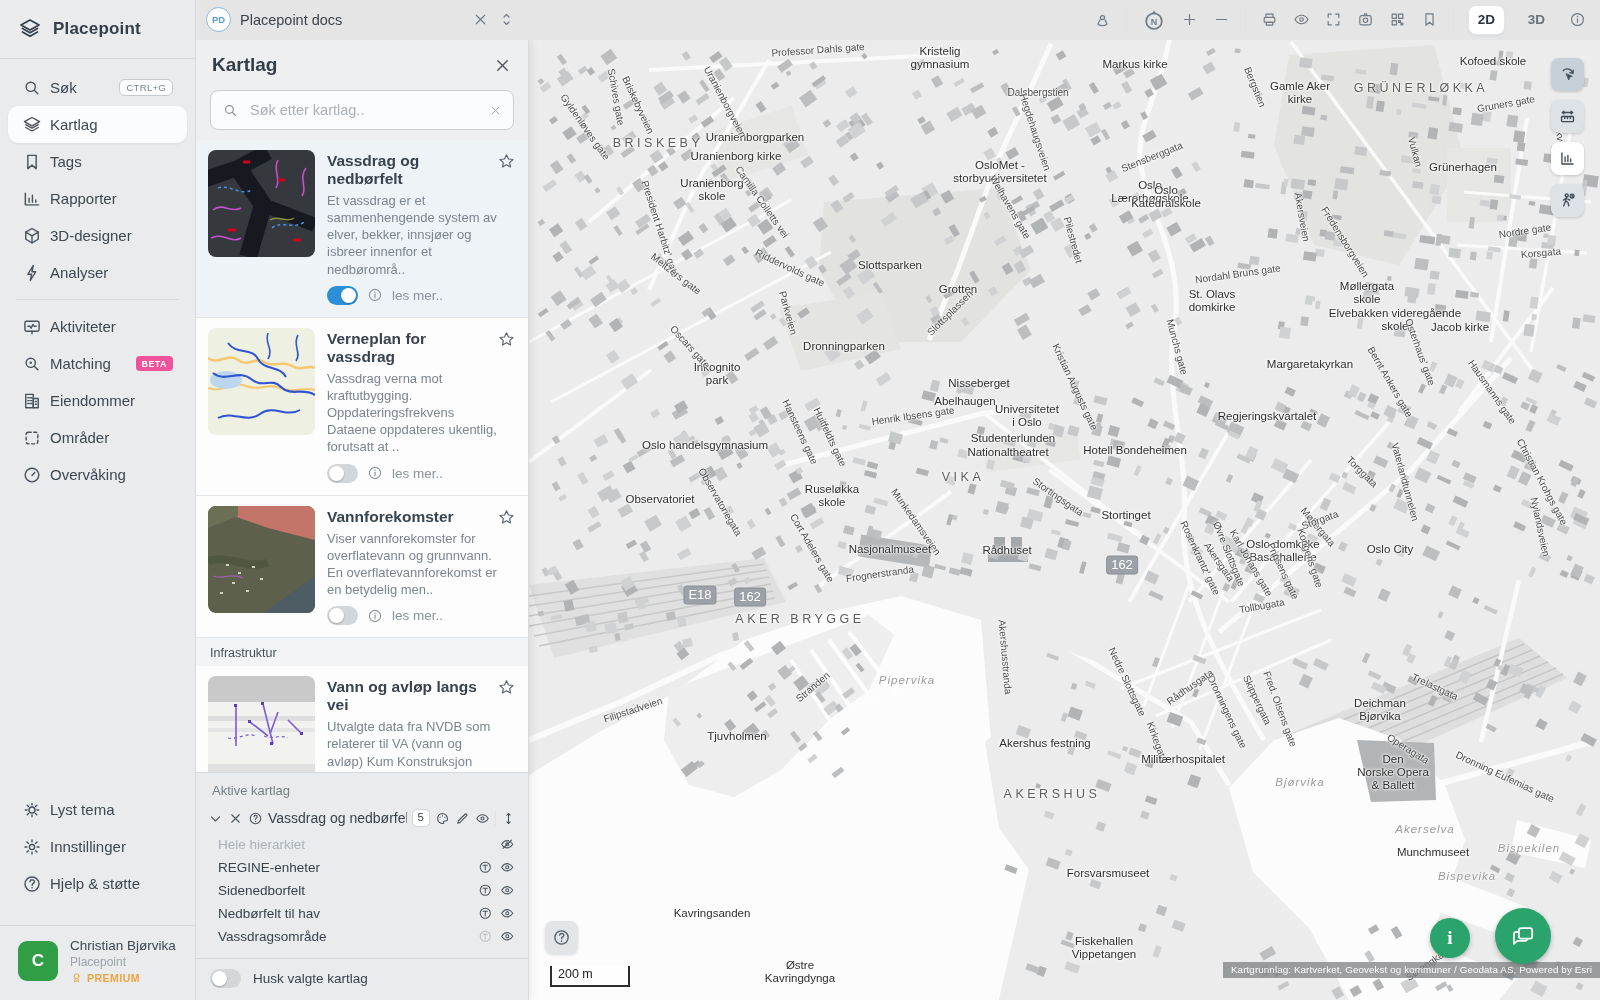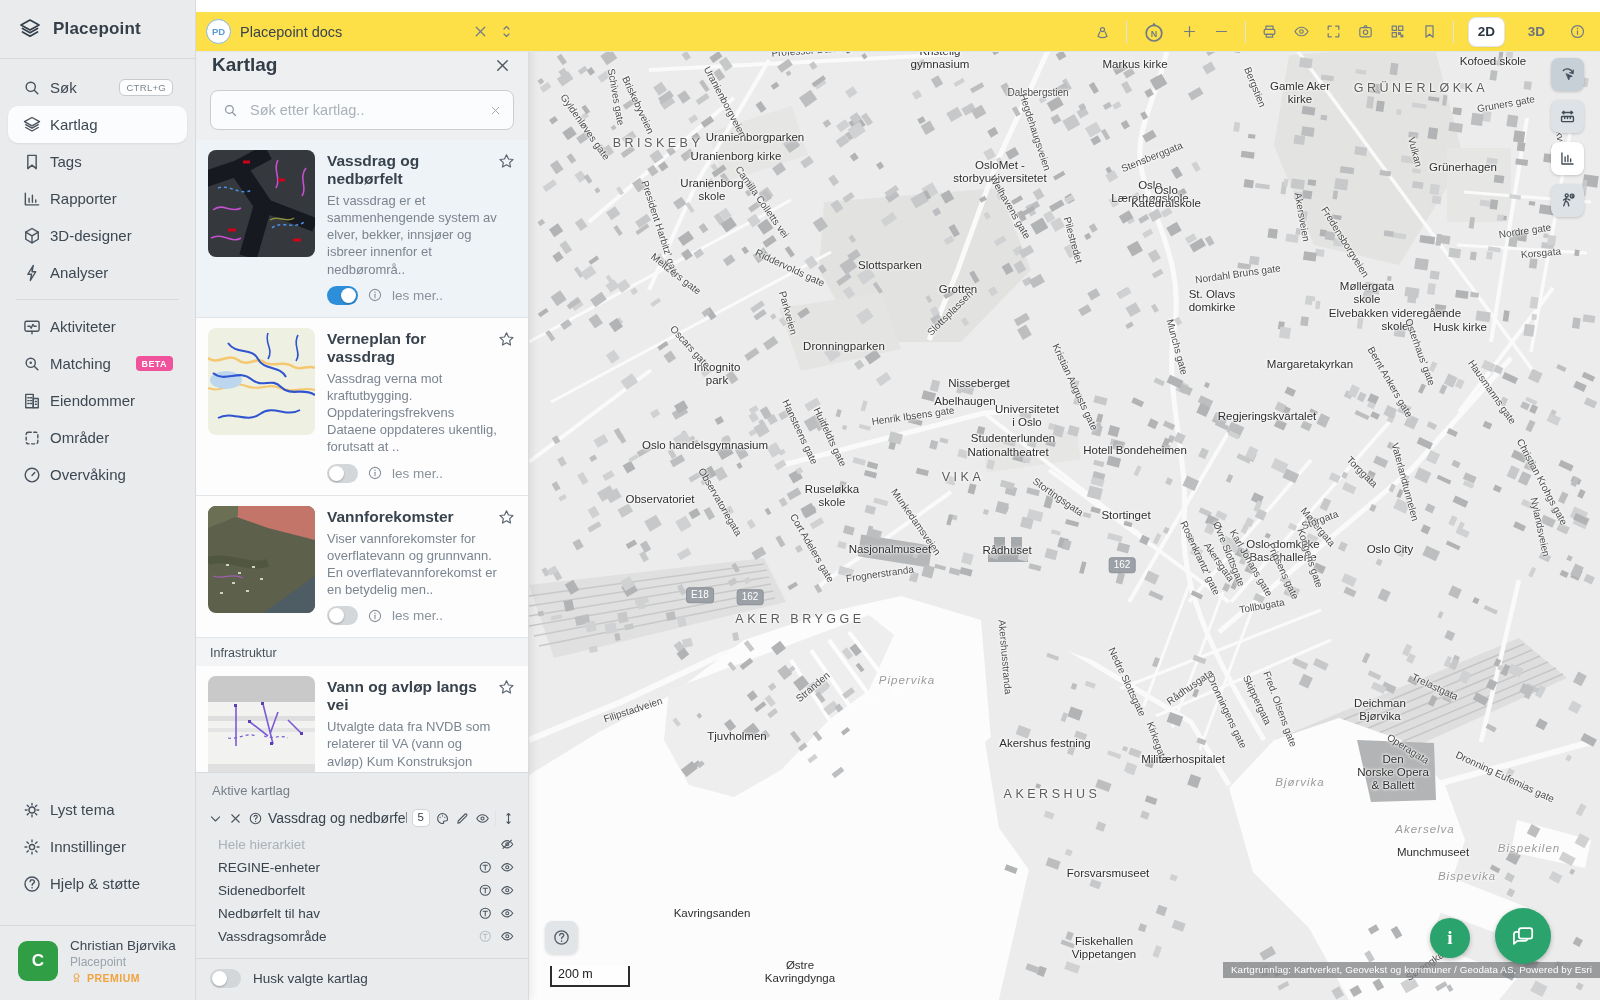--- a/index.html
+++ b/index.html
@@ -26,21 +26,21 @@
   .side-footer{position:absolute;left:8px;right:8px;bottom:98px;}
   .user{position:absolute;left:0;right:0;bottom:0;padding:12px 18px 16px;border-top:1px solid #d7dadd;
         display:flex;gap:12px;align-items:center;}
   .avatar{width:40px;height:40px;border-radius:9px;background:#2f9e45;color:#fff;display:flex;
           align-items:center;justify-content:center;font-size:17px;font-weight:600;}
   .uname{font-size:13.5px;color:#3d4852;line-height:1.25;}
   .uorg{font-size:12px;color:#9aa3ab;}
   .uplan{display:flex;align-items:center;gap:4px;font-size:10.5px;font-weight:700;color:#f0a33f;letter-spacing:.5px;margin-top:2px;}
 
   
-  .topbar{position:absolute;left:196px;top:12px;width:1404px;height:40px;background:#fde047;
+  .topbar{position:absolute;left:196px;top:0;width:1404px;height:40px;background:#e5e5e5;
           border-bottom:1px solid #e3e6e8;z-index:35;display:flex;align-items:center;}
   .tb-left{width:333px;height:100%;display:flex;align-items:center;gap:9px;padding:0 14px 0 10px;}
   .chip{width:25px;height:25px;border-radius:50%;border:1.5px solid #88b7dd;color:#5b9bd0;
         font-size:9.5px;font-weight:700;display:flex;align-items:center;justify-content:center;background:#fff;}
   .doc-title{font-size:14.5px;color:#39434d;}
   .grow{flex:1;}
   .tb-ic{color:#717b85;display:flex;align-items:center;cursor:pointer;}
   .tb-ic .ic{width:17px;height:17px;}
   .tb-right{flex:1;display:flex;align-items:center;justify-content:flex-end;gap:15px;padding-right:14px;}
   .vsep{width:1px;height:22px;background:#e0e3e6;}
@@ -101,21 +101,21 @@
   
   .map{position:absolute;left:529px;top:40px;width:1071px;height:960px;background:#ececec;overflow:hidden;}
   #map-svg{position:absolute;left:0;top:0;}
   #map-labels{position:absolute;left:0;top:0;width:100%;height:100%;pointer-events:none;}
   .ml{position:absolute;transform:translate(-50%,-50%);white-space:pre;text-align:center;line-height:1.15;
       text-shadow:0 0 2px #fff,0 0 3px #fff,0 0 4px #fff;}
   .ml.p{font-size:11.5px;color:#2e2e2e;}
   .ml.s{font-size:10px;color:#4c4c4c;}
   .ml.a{font-size:12.5px;color:#5c5c5c;letter-spacing:3.5px;}
   .ml.w{font-size:11.5px;color:#9b9b9b;font-style:italic;letter-spacing:1px;}
-  .ml.b{font-size:10px;color:#fff;background:#9ba1a7;border-radius:3px;padding:1px 4px;text-shadow:none;
+  .ml.b{font-size:13px;color:#fff;background:#9ba1a7;border-radius:3px;padding:1px 4px;text-shadow:none;
         border:1px solid #8a9096;}
   .tools{position:absolute;right:16px;top:18px;display:flex;flex-direction:column;gap:9px;z-index:5;}
   .tool{width:33px;height:33px;border-radius:8px;background:#dde2e6;color:#424c56;display:flex;
         align-items:center;justify-content:center;box-shadow:0 1px 3px rgba(0,0,0,.18);cursor:pointer;}
   .tool .ic{width:19px;height:19px;}
   .tool.t1{background:#c8d0d7;color:#3e4c5c;}
   .tool.t3{background:#fff;}
   .help-btn{position:absolute;left:16px;bottom:46px;width:33px;height:33px;border-radius:8px;
             background:rgba(223,227,230,.92);color:#555e66;display:flex;align-items:center;justify-content:center;
             box-shadow:0 1px 3px rgba(0,0,0,.15);cursor:pointer;z-index:5;}
@@ -1715,21 +1715,21 @@
         <span class="ml p" style="left: 429px; top: 250px; transform: translate(-50%, -50%);">Grotten</span>
         <span class="ml s" style="left: 259px; top: 273px; transform: translate(-50%, -50%) rotate(75deg);">Parkveien</span>
         <span class="ml s" style="left: 421px; top: 273px; transform: translate(-50%, -50%) rotate(-45deg);">Slottsplassen</span>
         <span class="ml s" style="left: 709px; top: 234px; transform: translate(-50%, -50%) rotate(-8deg);">Nordahl Bruns gate</span>
         <span class="ml p" style="left: 683px; top: 261px; transform: translate(-50%, -50%);">St. Olavs
 domkirke</span>
         <span class="ml p" style="left: 838px; top: 253px; transform: translate(-50%, -50%);">Møllergata
 skole</span>
         <span class="ml p" style="left: 866px; top: 280px; transform: translate(-50%, -50%);">Elvebakken videregående
 skole</span>
-        <span class="ml p" style="left: 931px; top: 288px; transform: translate(-50%, -50%);">Husk kirke</span>
+        <span class="ml p" style="left: 931px; top: 288px; transform: translate(-50%, -50%);">Jacob kirke</span>
         <span class="ml s" style="left: 963px; top: 352px; transform: translate(-50%, -50%) rotate(55deg);">Hausmanns gate</span>
         <span class="ml p" style="left: 781px; top: 325px; transform: translate(-50%, -50%);">Margaretakyrkan</span>
         <span class="ml s" style="left: 648px; top: 307px; transform: translate(-50%, -50%) rotate(75deg);">Munchs gate</span>
         <span class="ml p" style="left: 315px; top: 307px; transform: translate(-50%, -50%);">Dronningparken</span>
         <span class="ml p" style="left: 188px; top: 334px; transform: translate(-50%, -50%);">Inkognito
 park</span>
         <span class="ml s" style="left: 161px; top: 307px; transform: translate(-50%, -50%) rotate(48deg);">Oscars gate</span>
         <span class="ml p" style="left: 450px; top: 344px; transform: translate(-50%, -50%);">Nisseberget</span>
         <span class="ml p" style="left: 436px; top: 362px; transform: translate(-50%, -50%);">Abelhaugen</span>
         <span class="ml s" style="left: 384px; top: 376px; transform: translate(-50%, -50%) rotate(-8deg);">Henrik Ibsens gate</span>

